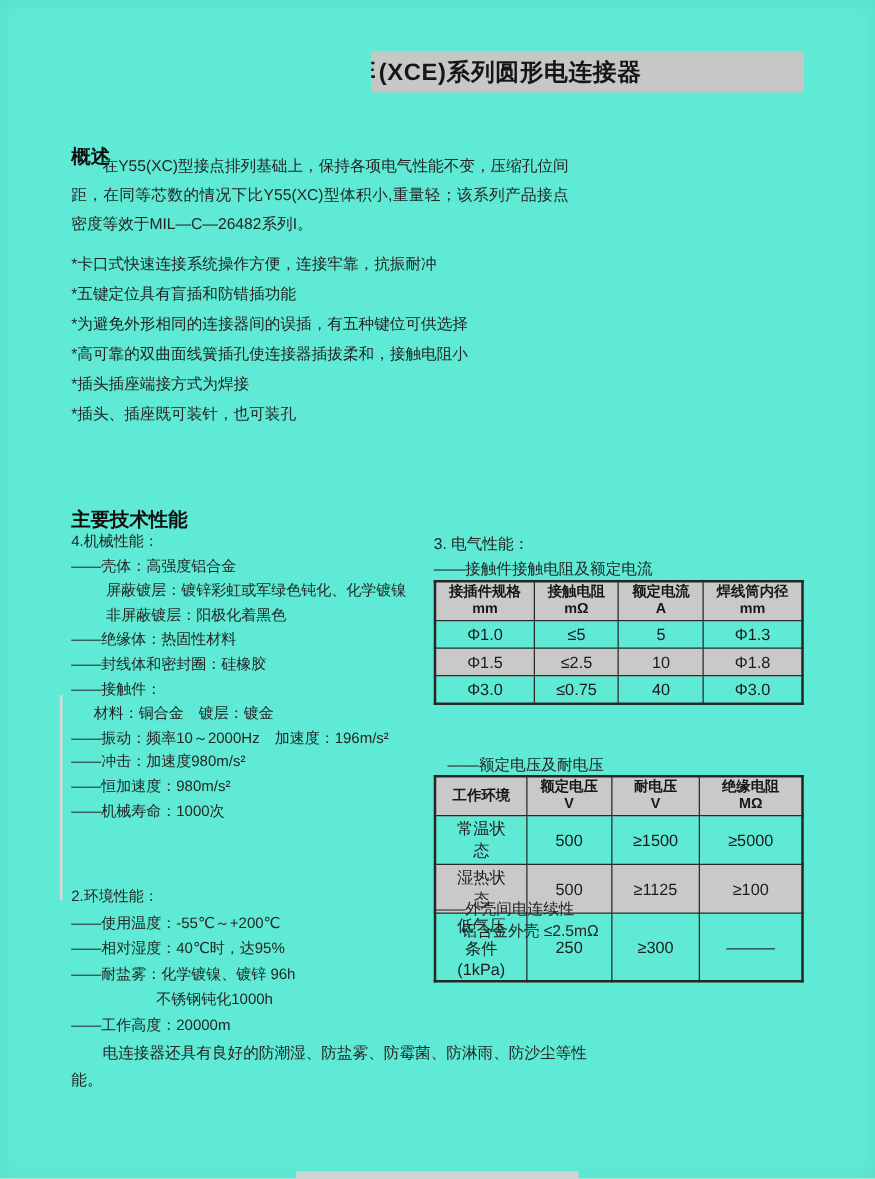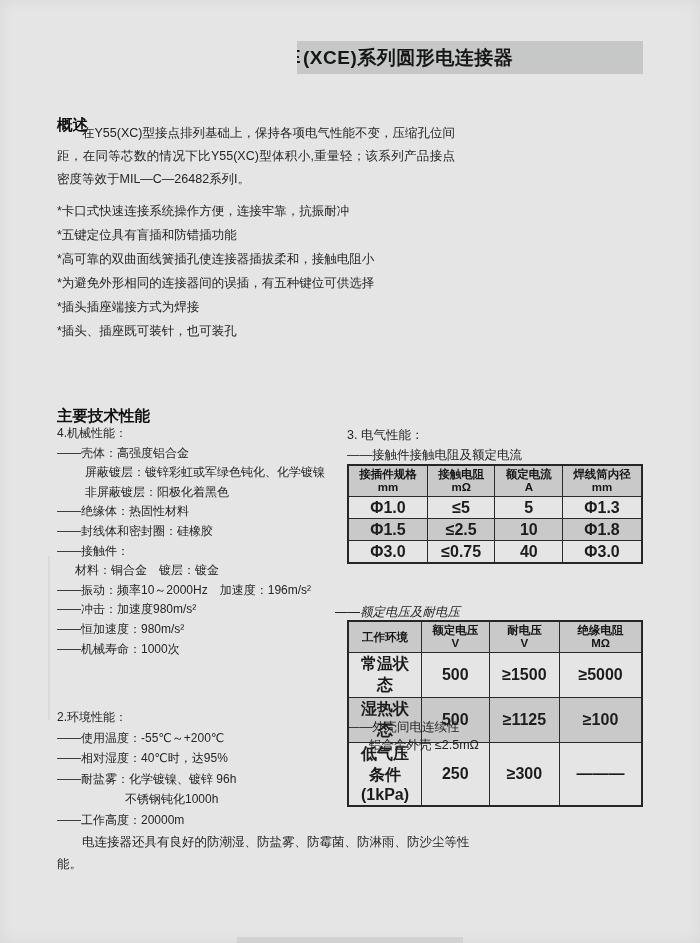--- a/index.html
+++ b/index.html
@@ -1,17 +1,17 @@
 <!DOCTYPE html>
 <html><head>
 <meta charset="utf-8">
 <style>
   html,body{margin:0;padding:0;background:#ffffff;}
   .page{
-    position:relative;width:700px;height:943px;background:#e5e5e5;
+    position:relative;width:700px;height:943px;background:#5eead4;
     font-family:"Liberation Sans","DejaVu Sans",sans-serif;color:#222;
     overflow:hidden;box-shadow:inset 0 0 16px rgba(0,0,0,0.055);
   }
   
   .titlebar{
     position:absolute;left:297px;top:41px;width:346px;height:33px;
     background:#c6c8c7;display:flex;align-items:center;
     font-weight:bold;font-size:19px;color:#161616;letter-spacing:.5px;overflow:hidden;
   }
   .clipchar{display:inline-block;flex:0 0 6px;width:6px;height:24px;overflow:hidden;}
@@ -34,30 +34,30 @@
   .ind28{padding-left:28px;}
   .ind68{padding-left:68px;}
   .note{
     position:absolute;left:57px;top:831px;width:428px;
     font-size:12.5px;line-height:22px;text-indent:2em;color:#252525;
   }
   
   .rcol-label{position:absolute;font-size:12.5px;color:#252525;}
   #elec-title{left:347px;top:427px;}
   #t1-label{left:347px;top:447px;}
-  #t2-label{left:335px;top:604px;font-style:italic;}
+  #t2-label{left:358px;top:604px;}
   #cont-label{left:347px;top:719px;}
   #cont-value{left:369px;top:737px;}
   
   table{border-collapse:collapse;position:absolute;left:327px;table-layout:fixed;border:2px solid #262626;margin-left:20px;}
   #table1{top:464px;width:296px;}
   #table2{top:620px;width:296px;}
   th,td{border:1px solid #2a2a2a;text-align:center;vertical-align:middle;white-space:pre-line;}
   th{background:#c9c9c9;font-size:11.5px;line-height:13px;font-weight:bold;height:26px;padding:2px 0;color:#161616;}
-  td{font-size:16px;height:19px;padding:1px 12px;color:#1c1c1c;font-weight:bold;}
+  td{font-size:13px;height:19px;padding:1px 12px;color:#1c1c1c;}
   tbody tr:nth-child(even) td{background:#c9c9c9;}
   
   .bottom-bar{position:absolute;left:237px;top:937px;width:226px;height:6px;background:#d2d2d2;}
   .edge-line{position:absolute;left:48px;top:556px;width:2px;height:164px;background:#d9d9d9;}
 </style>
 </head>
 <body>
 
 <div class="page">
 
@@ -65,22 +65,22 @@
     <span class="clipchar"><span>E</span></span>
     <span>(XCE)系列圆形电连接器</span>
   </div>
 
   <div id="h-overview" class="sec-heading">概述</div>
   <div class="para">在Y55(XC)型接点排列基础上，保持各项电气性能不变，压缩孔位间距，在同等芯数的情况下比Y55(XC)型体积小,重量轻；该系列产品接点密度等效于MIL—C—26482系列I。</div>
 
   <div class="bullets">
     <div>*卡口式快速连接系统操作方便，连接牢靠，抗振耐冲</div>
     <div>*五键定位具有盲插和防错插功能</div>
+    <div>*为避免外形相同的连接器间的误插，有五种键位可供选择</div>
     <div>*高可靠的双曲面线簧插孔使连接器插拔柔和，接触电阻小</div>
-    <div>*为避免外形相同的连接器间的误插，有五种键位可供选择</div>
     <div>*插头插座端接方式为焊接</div>
     <div>*插头、插座既可装针，也可装孔</div>
   </div>
 
   <div id="h-tech" class="sec-heading">主要技术性能</div>
 
   <div id="mech" class="speclist">
     <div>4.机械性能：</div>
     <div>——壳体：高强度铝合金</div>
     <div class="ind28">屏蔽镀层：镀锌彩虹或军绿色钝化、化学镀镍</div>

